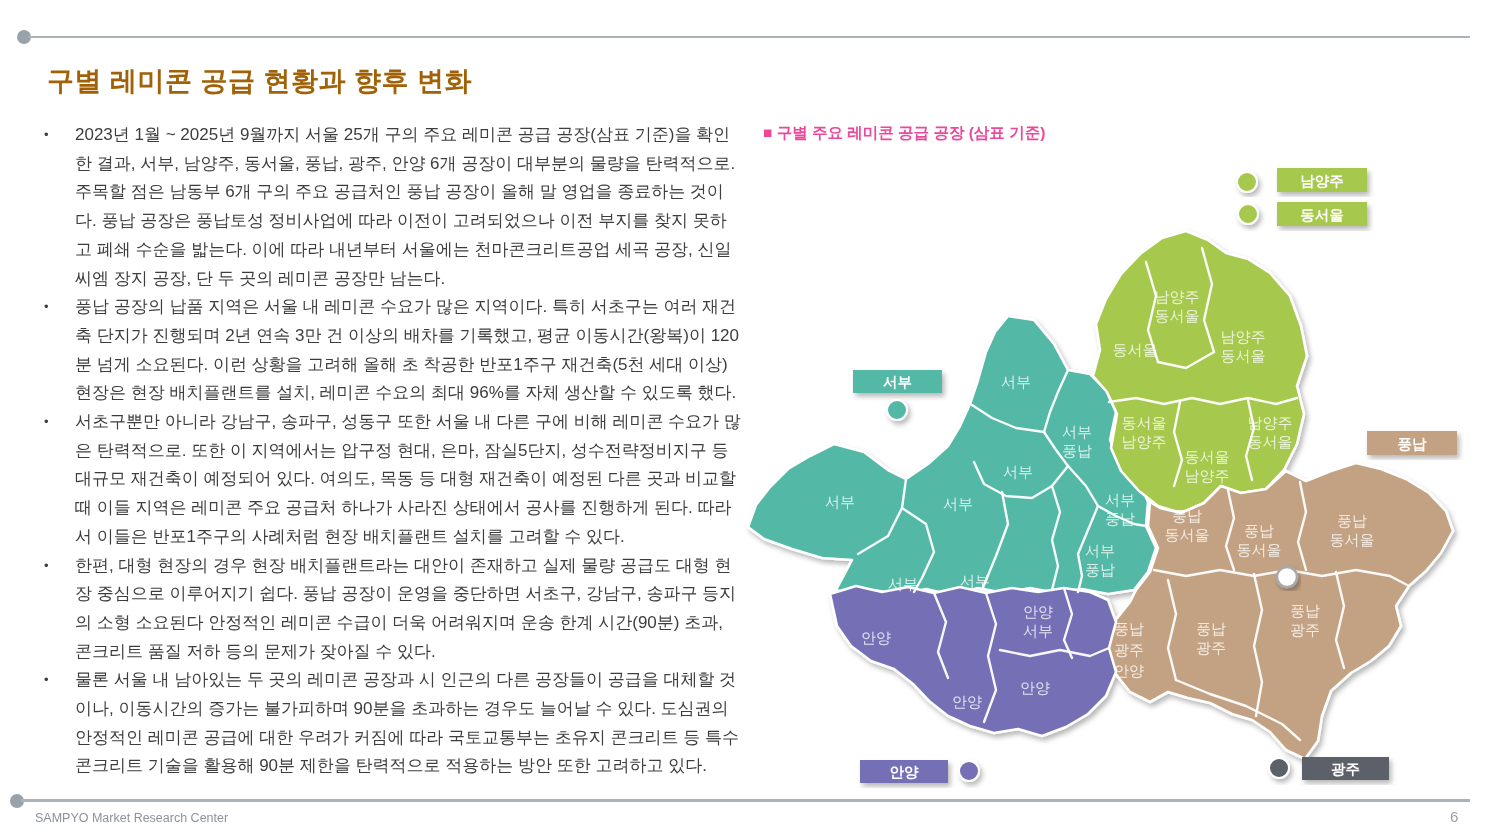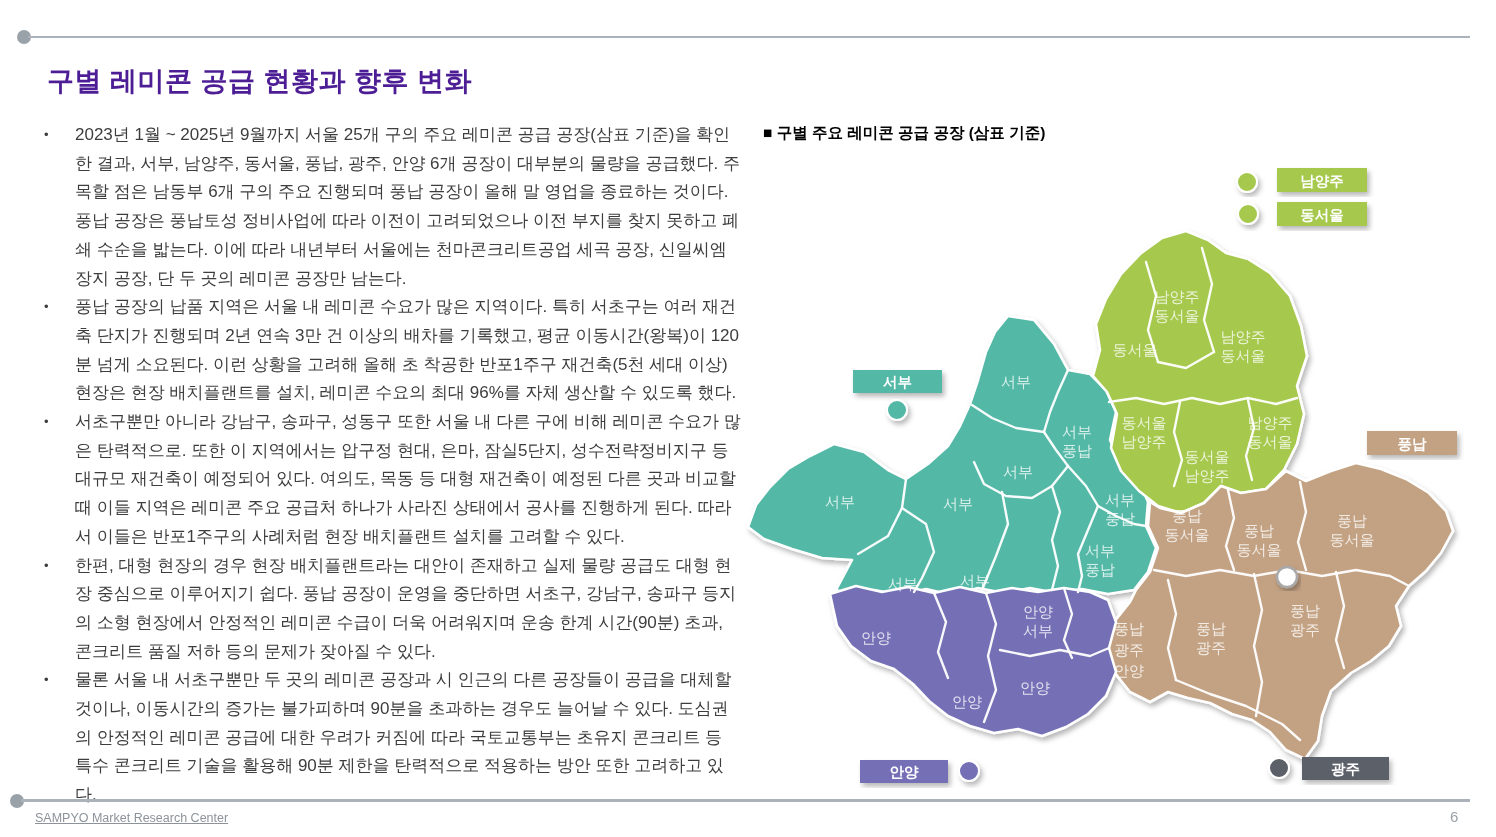--- a/index.html
+++ b/index.html
@@ -3,70 +3,70 @@
 <meta charset="utf-8">
 <style>
   * { margin:0; padding:0; box-sizing:border-box; }
   html,body { width:1496px; height:837px; background:#fff; overflow:hidden;
               font-family:"Liberation Sans", sans-serif; position:relative; }
   .abs { position:absolute; }
   
   .rule { height:2px; background:#abb2b9; }
   .rule-dot { width:14px; height:14px; border-radius:50%; background:#9aa2a9; }
   
-  #page-title { left:47px; top:63px; font-size:27px; font-weight:800; color:#4c1d95;
+  #page-title { left:47px; top:63px; font-size:27px; font-weight:800; color:#a16207;
                 letter-spacing:0.5px; }
   
   #bullet-list { left:44px; top:121px; width:700px; list-style:none; }
   #bullet-list li { display:flex; font-size:17px; line-height:28.7px; color:#3d3d3d; }
   #bullet-list .bullet { width:31px; flex:0 0 31px; font-size:13px; color:#3d3d3d; }
   #bullet-list .btxt { width:666px; }
   
-  #map-title { left:763px; top:123px; font-size:15.5px; font-weight:700; color:#000000; }
+  #map-title { left:763px; top:123px; font-size:15.5px; font-weight:700; color:#ec4899; }
   
   #map-svg { left:740px; top:150px; }
   .district { stroke:#ffffff; stroke-width:2.6; stroke-linejoin:round; }
   .border-line { fill:none; stroke:#ffffff; stroke-width:2.4; stroke-linecap:round;
                  stroke-linejoin:round; opacity:.95; }
   .district-label { fill:rgba(255,255,255,.78); font-size:15px; text-anchor:middle;
                     font-family:"Liberation Sans",sans-serif; }
   .badge-label { fill:#ffffff; font-size:14.5px; font-weight:700; text-anchor:middle;
                  font-family:"Liberation Sans",sans-serif; }
   
-  #footer-text { left:35px; top:811px; font-size:12.5px; color:#8d939a;text-decoration:underline; }
+  #footer-text { left:35px; top:811px; font-size:12.5px; color:#8d939a; }
   #page-number { left:1450px; top:808px; font-size:15px; color:#9aa0a6; }
 </style>
 </head>
 <body>
 
 <div class="abs rule-dot" style="left:17px; top:30px;"></div>
 <div class="abs rule" style="left:28px; top:36px; width:1442px;"></div>
 
 <h1 class="abs" id="page-title">구별 레미콘 공급 현황과 향후 변화</h1>
 
 <ul class="abs" id="bullet-list">
     <li>
       <span class="bullet">•</span>
-      <span class="btxt">2023년 1월 ~ 2025년 9월까지 서울 25개 구의 주요 레미콘 공급 공장(삼표 기준)을 확인한 결과, 서부, 남양주, 동서울, 풍납, 광주, 안양 6개 공장이 대부분의 물량을 공급했다. 주목할 점은 남동부 6개 구의 주요 진행되며 풍납 공장이 올해 말 영업을 종료하는 것이다. 풍납 공장은 풍납토성 정비사업에 따라 이전이 고려되었으나 이전 부지를 찾지 못하고 폐쇄 수순을 밟는다. 이에 따라 내년부터 서울에는 천마콘크리트공업 세곡 공장, 신일씨엠 장지 공장, 단 두 곳의 레미콘 공장만 남는다.</span>
+      <span class="btxt">2023년 1월 ~ 2025년 9월까지 서울 25개 구의 주요 레미콘 공급 공장(삼표 기준)을 확인한 결과, 서부, 남양주, 동서울, 풍납, 광주, 안양 6개 공장이 대부분의 물량을 탄력적으로. 주목할 점은 남동부 6개 구의 주요 공급처인 풍납 공장이 올해 말 영업을 종료하는 것이다. 풍납 공장은 풍납토성 정비사업에 따라 이전이 고려되었으나 이전 부지를 찾지 못하고 폐쇄 수순을 밟는다. 이에 따라 내년부터 서울에는 천마콘크리트공업 세곡 공장, 신일씨엠 장지 공장, 단 두 곳의 레미콘 공장만 남는다.</span>
     </li>
     <li>
       <span class="bullet">•</span>
       <span class="btxt">풍납 공장의 납품 지역은 서울 내 레미콘 수요가 많은 지역이다. 특히 서초구는 여러 재건축 단지가 진행되며 2년 연속 3만 건 이상의 배차를 기록했고, 평균 이동시간(왕복)이 120분 넘게 소요된다. 이런 상황을 고려해 올해 초 착공한 반포1주구 재건축(5천 세대 이상) 현장은 현장 배치플랜트를 설치, 레미콘 수요의 최대 96%를 자체 생산할 수 있도록 했다.</span>
     </li>
     <li>
       <span class="bullet">•</span>
       <span class="btxt">서초구뿐만 아니라 강남구, 송파구, 성동구 또한 서울 내 다른 구에 비해 레미콘 수요가 많은 탄력적으로. 또한 이 지역에서는 압구정 현대, 은마, 잠실5단지, 성수전략정비지구 등 대규모 재건축이 예정되어 있다. 여의도, 목동 등 대형 재건축이 예정된 다른 곳과 비교할 때 이들 지역은 레미콘 주요 공급처 하나가 사라진 상태에서 공사를 진행하게 된다. 따라서 이들은 반포1주구의 사례처럼 현장 배치플랜트 설치를 고려할 수 있다.</span>
     </li>
     <li>
       <span class="bullet">•</span>
-      <span class="btxt">한편, 대형 현장의 경우 현장 배치플랜트라는 대안이 존재하고 실제 물량 공급도 대형 현장 중심으로 이루어지기 쉽다. 풍납 공장이 운영을 중단하면 서초구, 강남구, 송파구 등지의 소형 현장에서 안정적인 레미콘 수급이 더욱 어려워지며 운송 한계 시간(90분) 초과, 콘크리트 품질 저하 등의 문제가 잦아질 수 있다.</span>
+      <span class="btxt">한편, 대형 현장의 경우 현장 배치플랜트라는 대안이 존재하고 실제 물량 공급도 대형 현장 중심으로 이루어지기 쉽다. 풍납 공장이 운영을 중단하면 서초구, 강남구, 송파구 등지의 소형 소요된다 안정적인 레미콘 수급이 더욱 어려워지며 운송 한계 시간(90분) 초과, 콘크리트 품질 저하 등의 문제가 잦아질 수 있다.</span>
     </li>
     <li>
       <span class="bullet">•</span>
-      <span class="btxt">물론 서울 내 서초구뿐만 두 곳의 레미콘 공장과 시 인근의 다른 공장들이 공급을 대체할 것이나, 이동시간의 증가는 불가피하며 90분을 초과하는 경우도 늘어날 수 있다. 도심권의 안정적인 레미콘 공급에 대한 우려가 커짐에 따라 국토교통부는 초유지 콘크리트 등 특수 콘크리트 기술을 활용해 90분 제한을 탄력적으로 적용하는 방안 또한 고려하고 있다.</span>
+      <span class="btxt">물론 서울 내 남아있는 두 곳의 레미콘 공장과 시 인근의 다른 공장들이 공급을 대체할 것이나, 이동시간의 증가는 불가피하며 90분을 초과하는 경우도 늘어날 수 있다. 도심권의 안정적인 레미콘 공급에 대한 우려가 커짐에 따라 국토교통부는 초유지 콘크리트 등 특수 콘크리트 기술을 활용해 90분 제한을 탄력적으로 적용하는 방안 또한 고려하고 있다.</span>
     </li>
   </ul>
 
 <div class="abs" id="map-title">■ 구별 주요 레미콘 공급 공장 (삼표 기준)</div>
 <svg class="abs" id="map-svg" width="756" height="660" viewBox="740 150 756 660" xmlns="http://www.w3.org/2000/svg">
   <defs>
     <filter id="soft-shadow" x="-20%" y="-20%" width="140%" height="140%">
       <feDropShadow dx="2.5" dy="3.5" stdDeviation="2.5" flood-color="#000000" flood-opacity="0.28"></feDropShadow>
     </filter>
   </defs>

